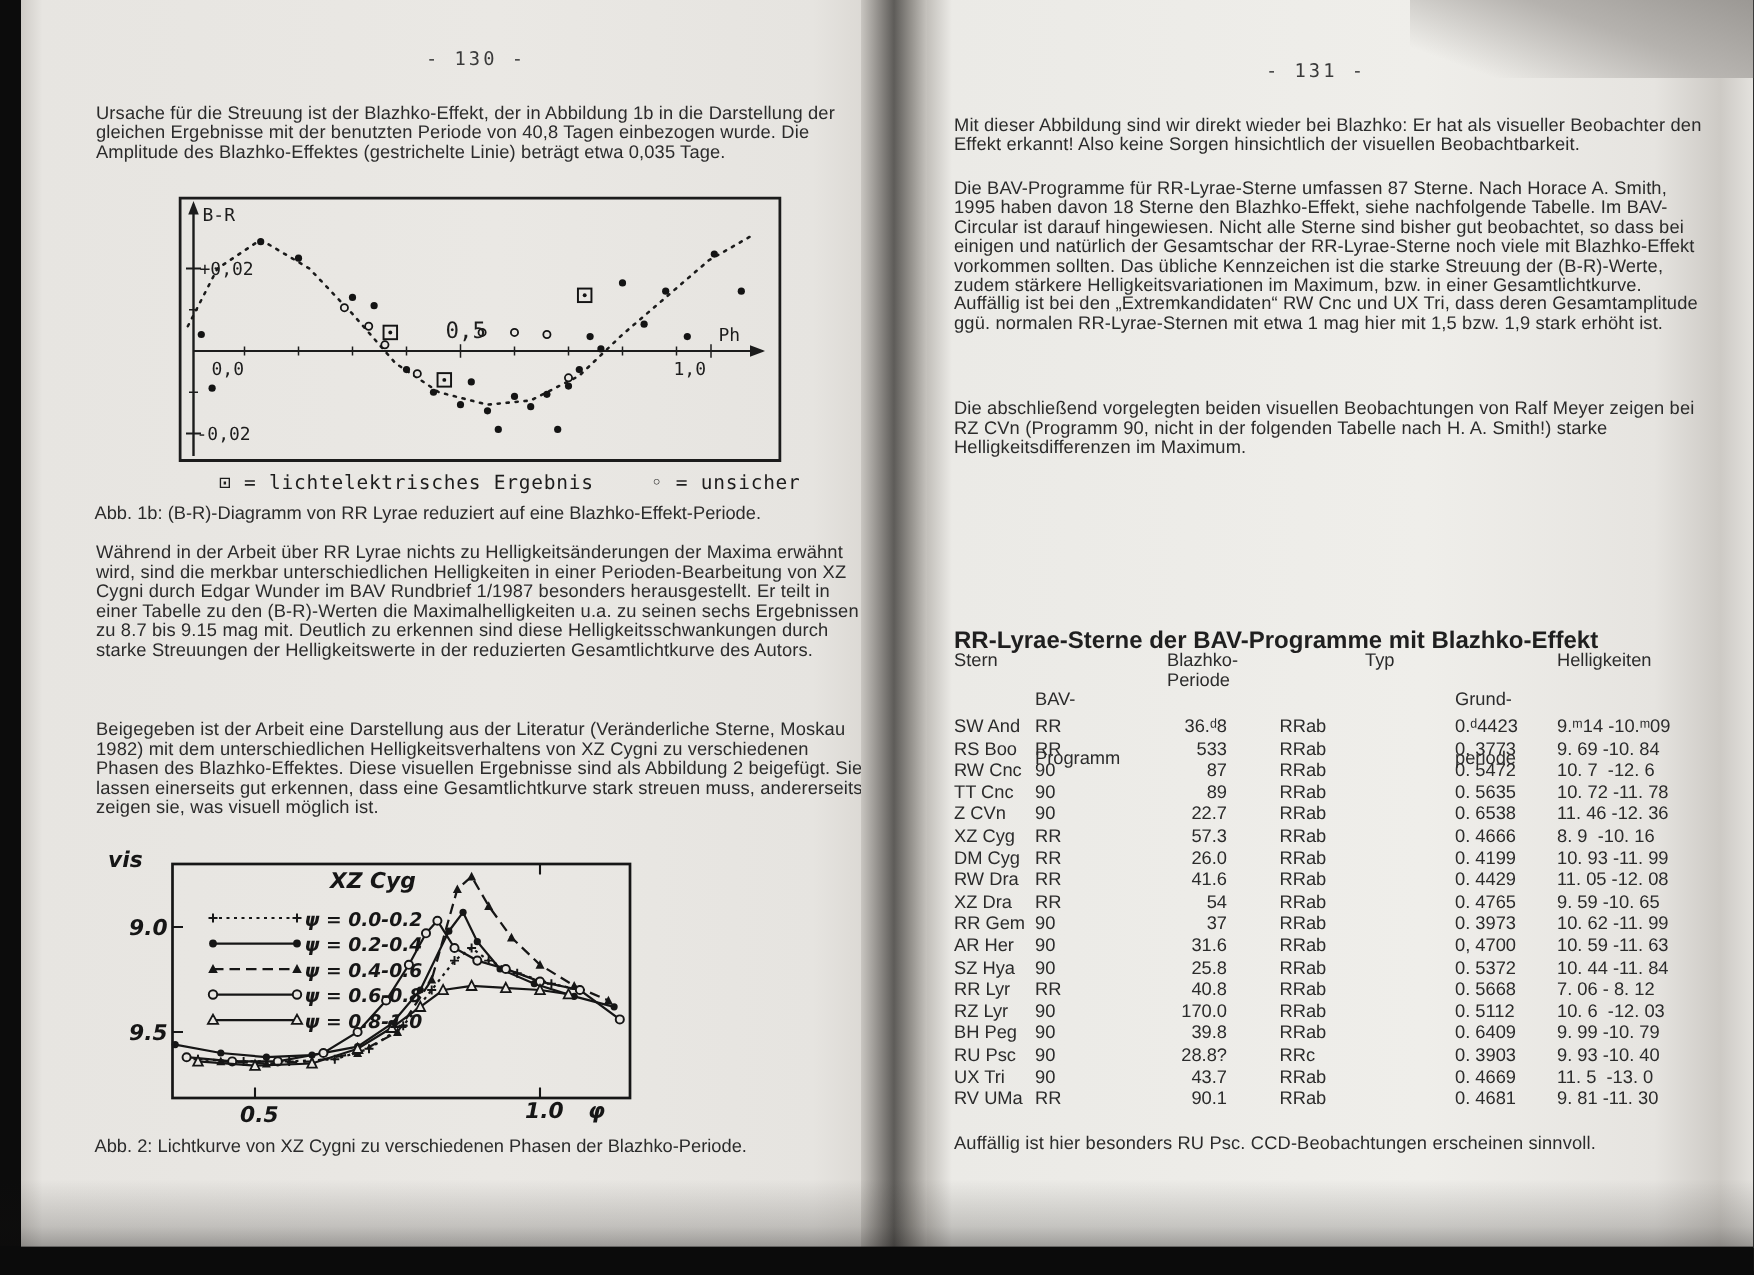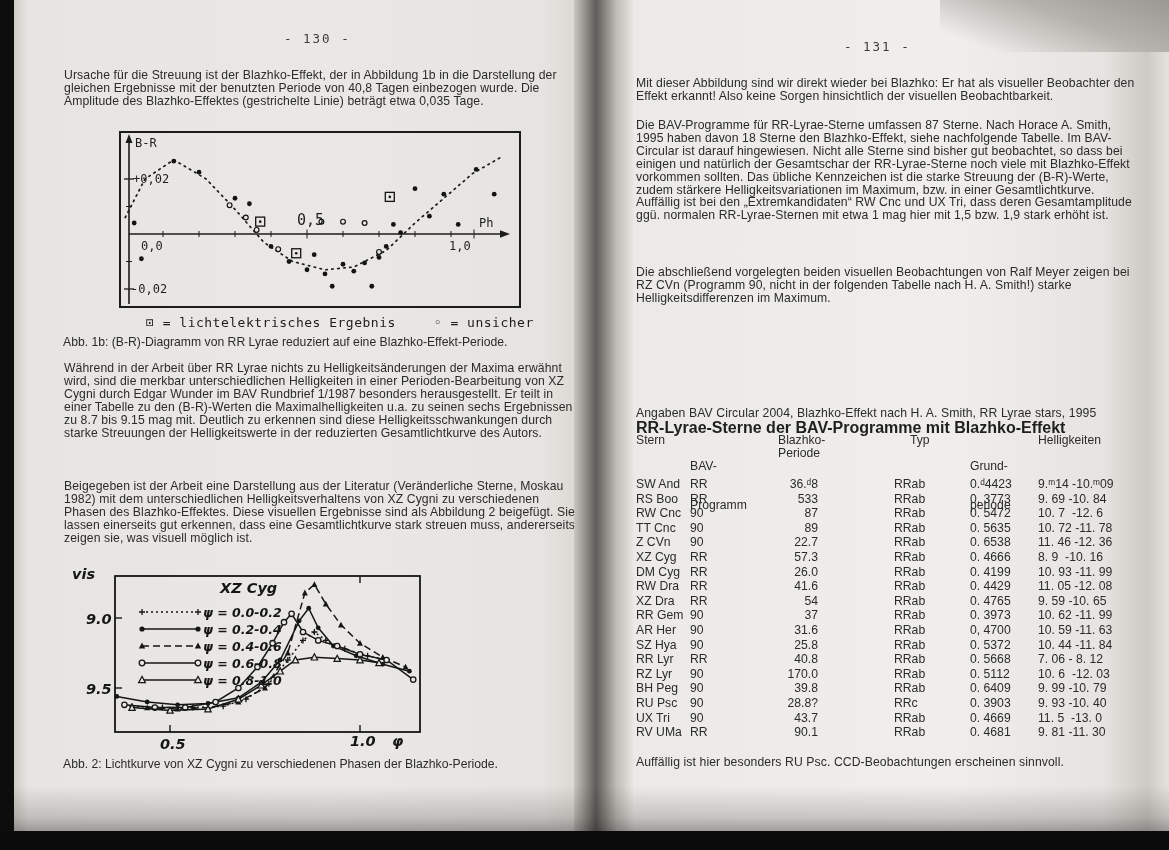--- a/index.html
+++ b/index.html
@@ -29,21 +29,21 @@
   .legend1{font-family:"DejaVu Sans Mono",monospace;font-size:13px;letter-spacing:0.5px;color:#1d1d1d;white-space:nowrap;}
   .legend1 .second{margin-left:38px;}
   .bold-head{font-size:16px;font-weight:bold;color:#1f1f1f;margin-top:40px;}
 
   
   .theader,.trow{display:grid;grid-template-columns:54px 88px 40px 130px 90px auto;align-items:start;}
   .theader{font-size:12.2px;line-height:13px;}
   .trow{font-size:12.2px;line-height:14.6px;}
   .tcell{white-space:pre;}
   .c3{text-align:right;}
-  .c4{padding-left:76px;}
+  .c4{padding-left:35px;}
   .c5{padding-left:22px;}
   .h-blazhko{white-space:nowrap;overflow:visible;}
   .h-typ{padding-left:92px;}
   .h-grund{padding-left:22px;}
   svg{display:block;}
 </style>
 </head>
 <body>
 
 <div class="scan">
@@ -263,21 +263,20 @@
 
     <div class="abs para" style="left:18px;top:77px;width:502px;">Mit dieser Abbildung sind wir direkt wieder bei Blazhko: Er hat als visueller Beobachter den Effekt erkannt! Also keine Sorgen hinsichtlich der visuellen Beobachtbarkeit.</div>
 
     <div class="abs para" style="left:18px;top:119px;width:502px;">Die BAV-Programme für RR-Lyrae-Sterne umfassen 87 Sterne. Nach Horace A. Smith, 1995 haben davon 18 Sterne den Blazhko-Effekt, siehe nachfolgende Tabelle. Im BAV-Circular ist darauf hingewiesen. Nicht alle Sterne sind bisher gut beobachtet, so dass bei einigen und natürlich der Gesamtschar der RR-Lyrae-Sterne noch viele mit Blazhko-Effekt vorkommen sollten. Das übliche Kennzeichen ist die starke Streuung der (B-R)-Werte, zudem stärkere Helligkeitsvariationen im Maximum, bzw. in einer Gesamtlichtkurve. Auffällig ist bei den „Extremkandidaten“ RW Cnc und UX Tri, dass deren Gesamtamplitude ggü. normalen RR-Lyrae-Sternen mit etwa 1 mag hier mit 1,5 bzw. 1,9 stark erhöht ist.</div>
 
     <div class="abs para" style="left:18px;top:266px;width:502px;">Die abschließend vorgelegten beiden visuellen Beobachtungen von Ralf Meyer zeigen bei RZ CVn (Programm 90, nicht in der folgenden Tabelle nach H. A. Smith!) starke Helligkeitsdifferenzen im Maximum.</div>
 
 
     <div class="abs bold-head" style="left:18px;top:379px;width:502px;">RR-Lyrae-Sterne der BAV-Programme mit Blazhko-Effekt</div>
 
-    <div class="abs para" style="left:18px;top:407px;width:510px;">Angaben BAV Circular 2004, Blazhko-Effekt nach H. A. Smith, RR Lyrae stars, 1995</div>
 
     <div class="abs theader" style="left:18px;top:434px;width:515px;">
       <div class="tcell">Stern</div>
       <div class="tcell">
         <div>BAV-</div>
         <div>Programm</div>
       </div>
       <div class="tcell h-blazhko" style="text-align:left;">
         <div>Blazhko-</div>
         <div>Periode</div>

